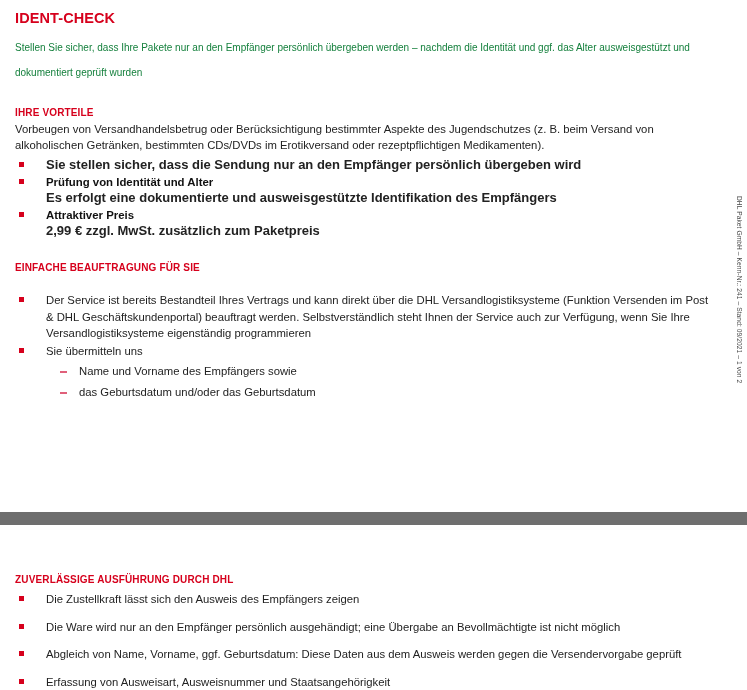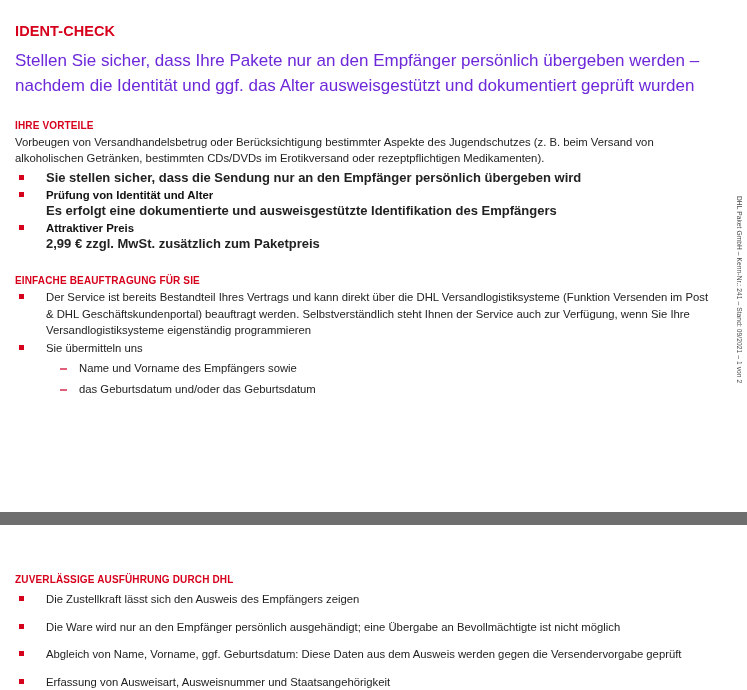--- a/index.html
+++ b/index.html
@@ -21,39 +21,39 @@
   .page {
     position: relative;
     width: 747px;
     height: 690px;
   }
 
   
   .content {
     position: absolute;
     left: 15px;
-    top: 13px;
+    top: 0;
     width: 702px;
   }
 
   
   .doc-title {
     color: #D6001C;
     font-size: 14.5px;
     font-weight: bold;
     letter-spacing: 0.1px;
     margin: 10px 0 0 0;
     line-height: 1.2;
   }
   .doc-subtitle {
-    font-size: 17px;
+    font-size: 10px;
     line-height: 25px;
     margin: 8px 0 4px 0;
     font-weight: normal;
-    color: #6d28d9;
+    color: #15803d;
     max-width: 702px;
   }
 
   
   .section {
     margin-top: 20px;
   }
   .section-heading {
     color: #D6001C;
     font-size: 10px;
@@ -205,21 +205,21 @@
           <span class="sq"></span>
           <div class="bullet-title">Attraktiver Preis</div>
           <div class="bullet-text">2,99 € zzgl. MwSt. zusätzlich zum Paketpreis</div>
         </li>
       </ul>
     </div>
 
     <div class="section" style="margin-top:22px;">
       <div class="section-heading">EINFACHE BEAUFTRAGUNG FÜR SIE</div>
 
-      <ul class="bullets" style="margin-top:2px;">
+      <ul class="bullets" style="margin-top:18px;">
         <li class="spaced">
           <span class="sq"></span>
           <div class="bullet-body">Der Service ist bereits Bestandteil Ihres Vertrags und kann direkt über die DHL Versandlogistiksysteme (Funktion Versenden im Post &amp; DHL Geschäftskundenportal) beauftragt werden. Selbstverständlich steht Ihnen der Service auch zur Verfügung, wenn Sie Ihre Versandlogistiksysteme eigenständig programmieren</div>
         </li>
         <li>
           <span class="sq"></span>
           <div class="bullet-body">Sie übermitteln uns</div>
         </li>
       </ul>
 

